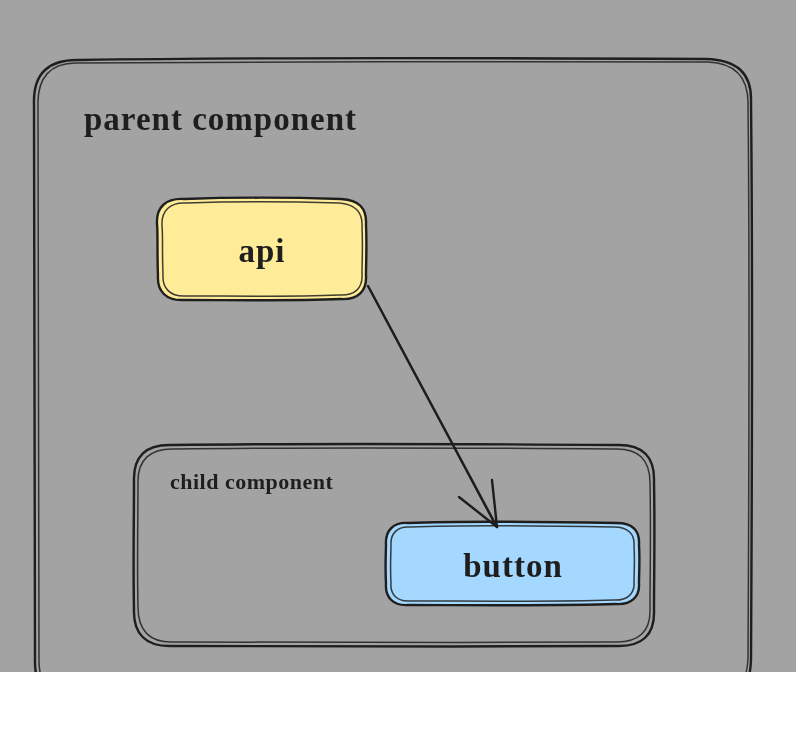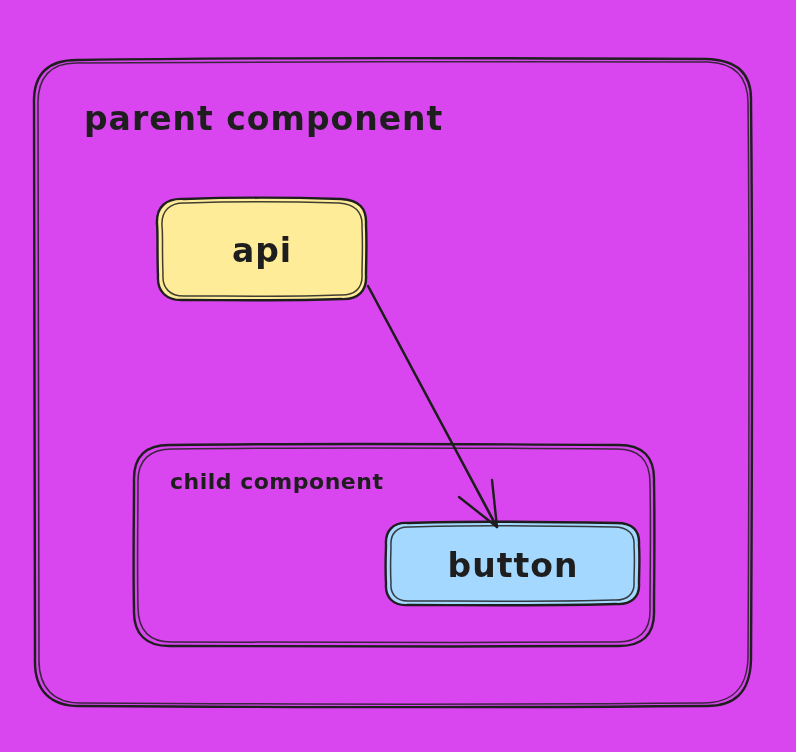--- a/index.html
+++ b/index.html
@@ -4,23 +4,24 @@
 <style>
   html, body {
     margin: 0;
     padding: 0;
     background: #ffffff;
     font-family: "DejaVu Sans", "Liberation Sans", sans-serif;
   }
   .canvas {
     position: relative;
     width: 796px;
-    height: 752px;
-    background: #d946ef;
+    height: 672px;
+    background: #a3a3a3;
     overflow: hidden;
+    font-family: Liberation Serif, serif;
   }
   svg { display: block; }
   .shape {
     fill: none;
     stroke: #1e1e1e;
     stroke-width: 2.4;
     stroke-linecap: round;
     stroke-linejoin: round;
   }
   .shape2 {

